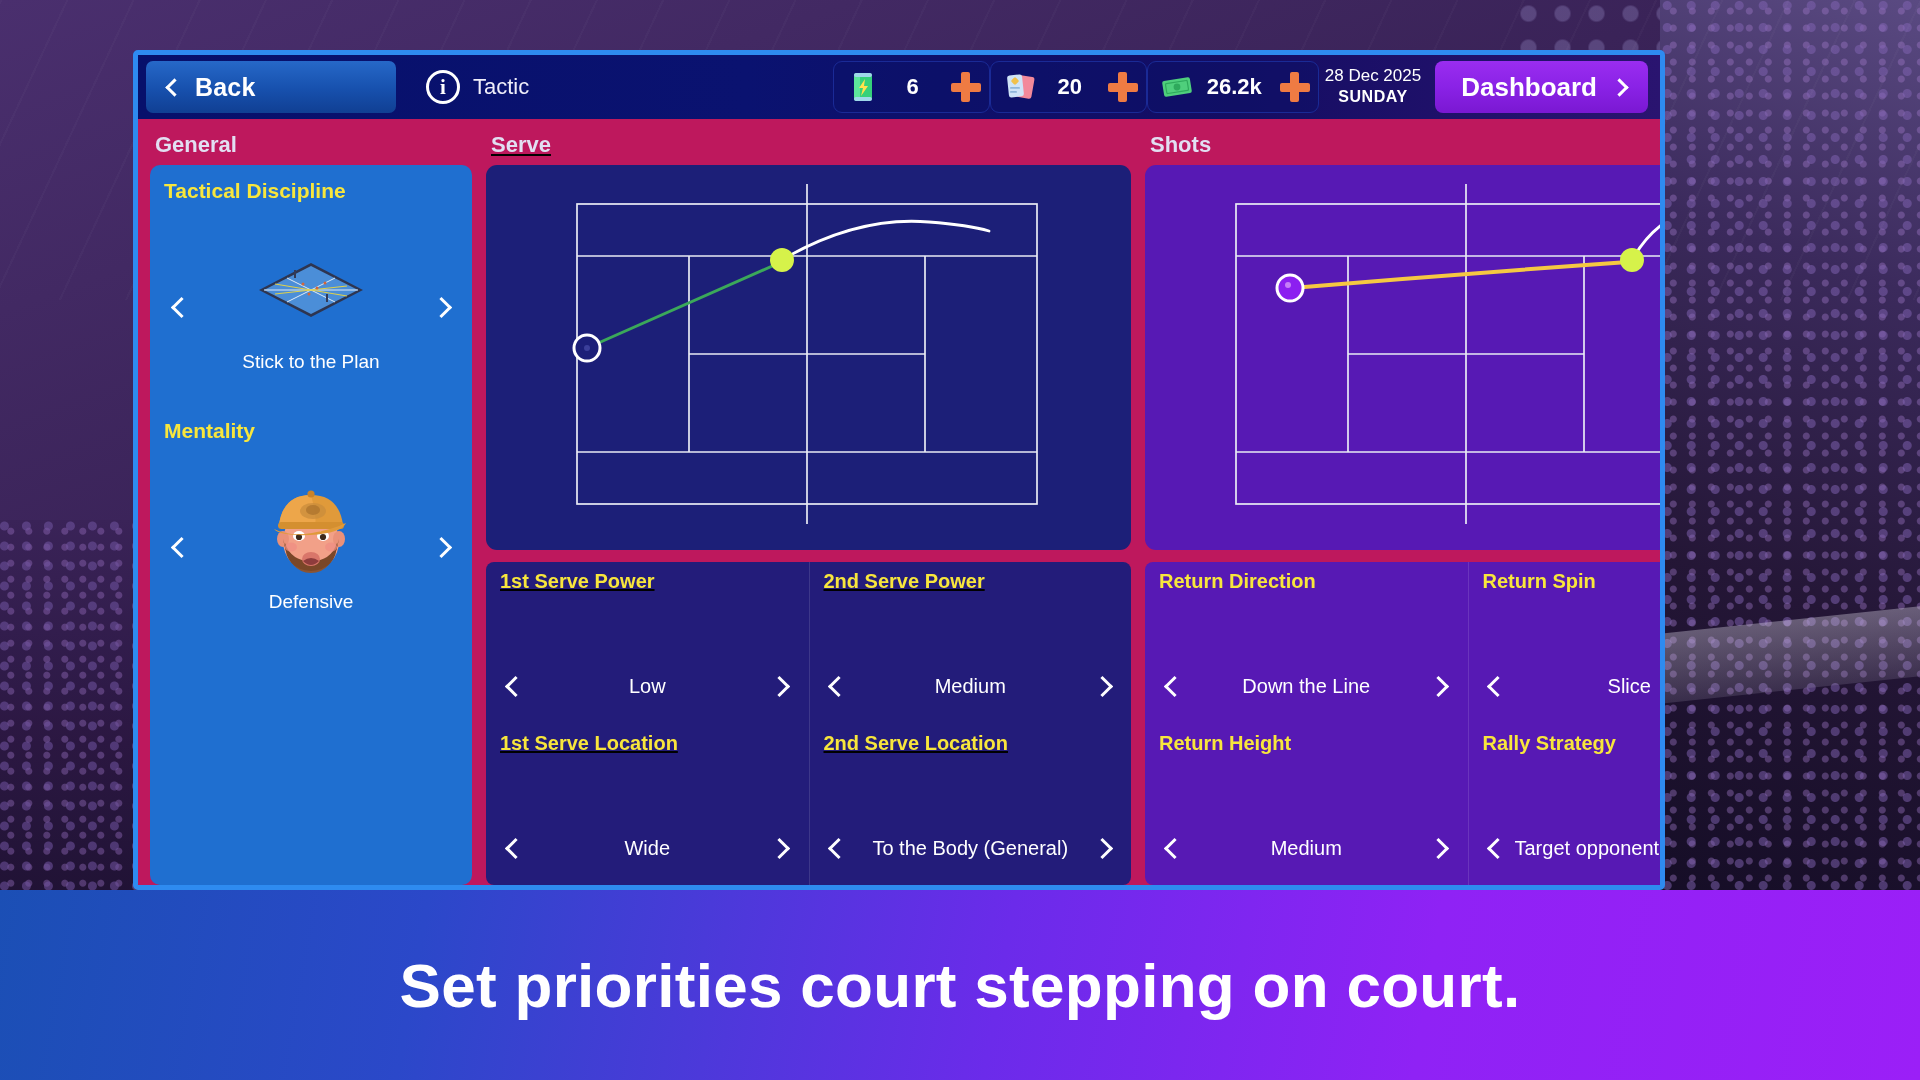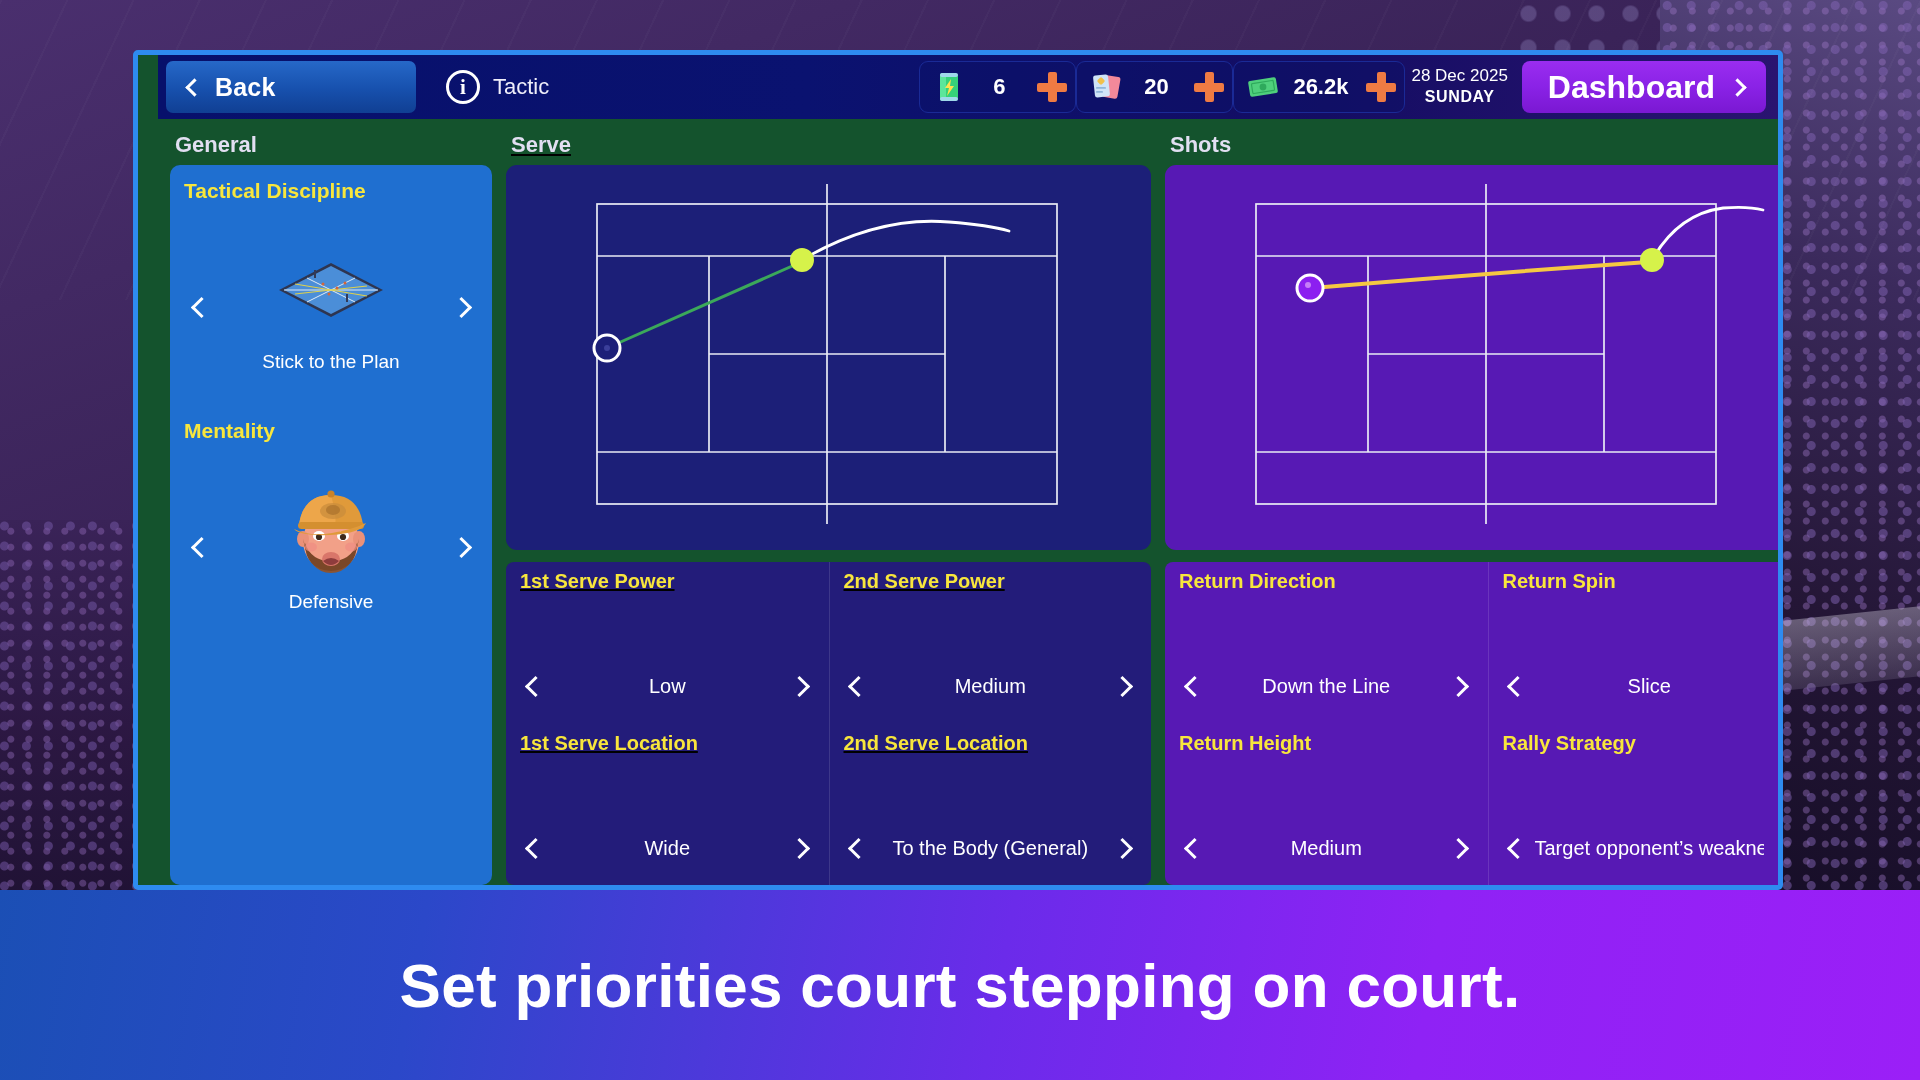--- a/index.html
+++ b/index.html
@@ -47,26 +47,25 @@
   #bg .barrier {
     position: absolute; right: 0; top: 620px; width: 260px; height: 70px;
     background: linear-gradient(to bottom, rgba(230,225,240,.35), rgba(180,170,200,.18));
     transform: skewY(-6deg);
   }
 
   
   #frame {
     position: absolute;
     left: 133px; top: 50px;
-    width: 1650px; height: 840px;
+    width: 1532px; height: 840px;
     border: 5px solid #2e8bf0;
     border-radius: 5px;
-    background: #14532d;
+    background: #be185d;
     overflow: hidden;
-    padding-left: 20px;
   }
 
   
   #topbar {
     position: relative;
     height: 64px;
     background: linear-gradient(90deg, #07106b 0%, #0a1270 40%, #140d63 72%, #2a1470 100%);
     display: flex; align-items: center;
   }
   .back-btn {
@@ -122,21 +121,21 @@
   .datebox .d1 { font-size: 17px; }
   .datebox .d2 { font-size: 16px; font-weight: 700; letter-spacing: .6px; }
 
   .dash-btn {
     height: 52px; border-radius: 8px;
     background: linear-gradient(180deg, #9a2df0 0%, #8a22e6 50%, #7a18d2 100%);
     display: flex; align-items: center; gap: 16px;
     padding: 0 22px 0 26px; margin-right: 6px;
     cursor: pointer;
   }
-  .dash-btn .lbl { color: #fff; font-size: 32px; font-weight: 700; }
+  .dash-btn .lbl { color: #fff; font-size: 26px; font-weight: 700; }
 
   
   #content {
     position: relative;
     height: calc(100% - 64px);
     padding: 10px 12px 0 12px;
     display: flex;
     gap: 14px;
   }
   .col-general { width: 322px; flex: none; display: flex; flex-direction: column; }

